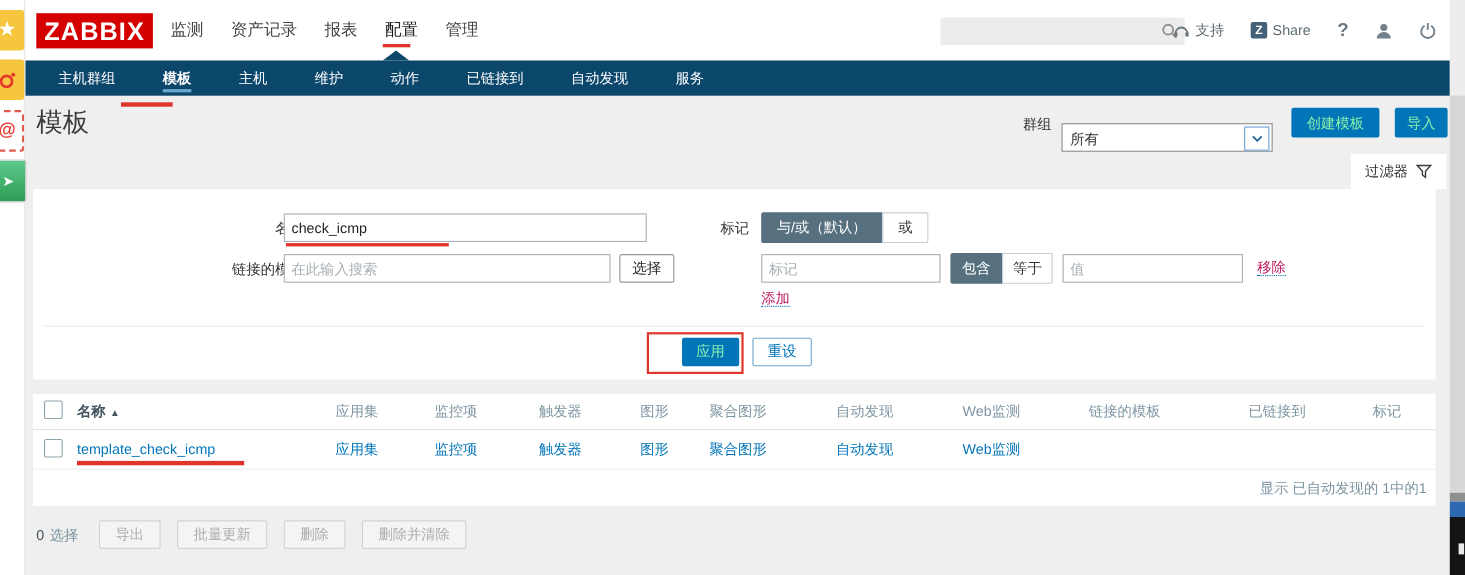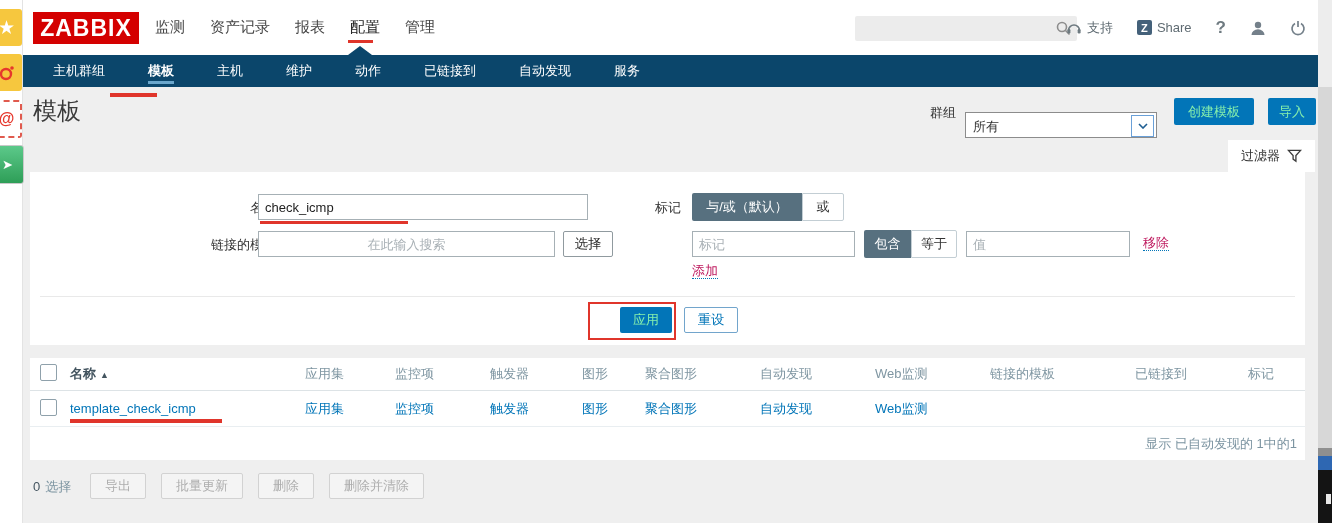--- a/index.html
+++ b/index.html
@@ -178,21 +178,21 @@
     <span>过滤器</span>
     <svg width="15" height="14" viewBox="0 0 16 14">
       <path d="M1.5 1 h13 l-5 5.6 v6 l-3 -2.3 v-3.7 z" fill="none" stroke="#3c3c3c" stroke-width="1.4"></path>
     </svg>
   </div>
 
   <div class="abs filterpanel fp">
     <span class="lbl" style="left:160px;top:27px;width:86px;text-align:right;">名称</span>
     <input class="inp" style="left: 228px; top: 22px; width: 330px; height: 26px;" value="check_icmp">
     <span class="lbl" style="left:130px;top:64px;width:116px;text-align:right;">链接的模板</span>
-    <input class="inp" style="left: 228px; top: 59px; width: 297px; height: 26px; text-align: center;" placeholder="在此输入搜索">
+    <input class="inp" style="left: 228px; top: 59px; width: 297px; height: 26px;" placeholder="在此输入搜索">
     <button class="btn-select">选择</button>
 
     <span class="lbl" style="left:625px;top:27px;">标记</span>
     <div class="seg" style="left:662px;top:21px;">
       <span class="on" style="width:110px;height:28px;">与/或（默认）</span>
       <span class="off" style="width:42px;height:28px;">或</span>
     </div>
     <input class="inp" style="left: 662px; top: 59px; width: 163px; height: 26px;" placeholder="标记">
     <div class="seg" style="left:834px;top:58px;">
       <span class="on" style="width:47px;height:28px;">包含</span>

